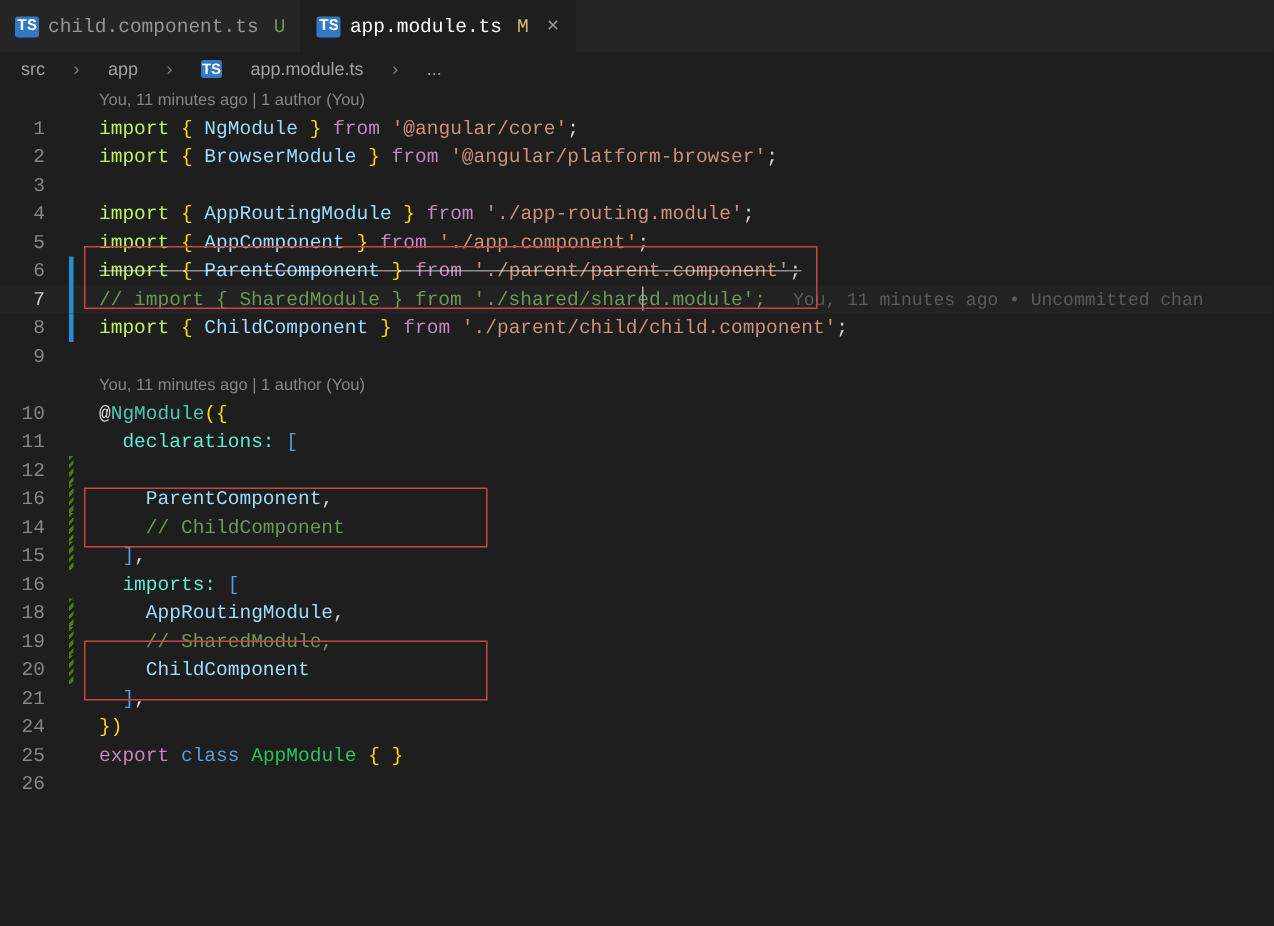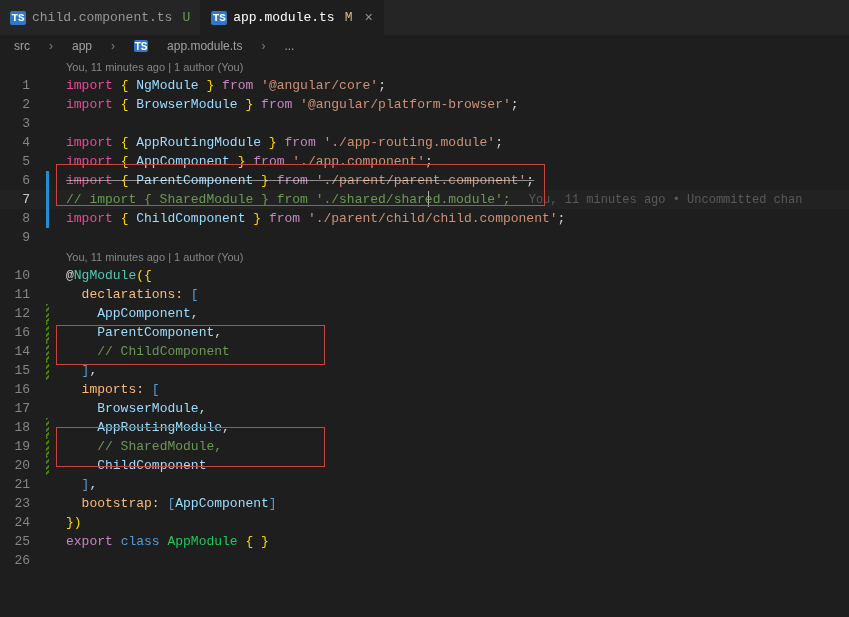--- a/index.html
+++ b/index.html
@@ -108,33 +108,33 @@
     align-items:center;
     font-family: "Segoe UI", sans-serif;
   }
   .inline-blame {
     color: #5a5a5a;
     font-size: 12px;
     padding-left: 18px;
     font-family: Liberation Mono, monospace;
   }
   
-  .k-import { color: #ec4899; }
+  .k-import { color: #bef264; }
   .k-export { color: #c586c0; }
   .k-class  { color: #569cd6; }
   .k-from   { color: #c586c0; }
   .brace    { color: #ffd700; }
   .brace-b  { color: #569cd6; }
   .ident    { color: #9cdcfe; }
   .type     { color: #22c55e; }
   .str      { color: #ce9178; }
   .punct    { color: #d4d4d4; }
   .comment  { color: #6a9955; }
   .decor    { color: #4ec9b0; }
-  .prop     { color: #fdba74; margin-top: 16px; }
+  .prop     { color: #5eead4; margin-top: 16px; }
   .strike   { text-decoration: line-through; text-decoration-color: rgba(255,255,255,0.5);}
   .redbox {
     position: absolute;
     border: 1px solid #c74642;
     pointer-events: none;
   }
   .cursor {
     position:absolute;
     width:1px;
     height:16px;
@@ -190,42 +190,40 @@
   <div class="line"><span class="diff-mod"></span><span class="gutter">8</span><span class="code"><span class="k-import">import</span> <span class="brace">{ </span><span class="ident">ChildComponent</span><span class="brace"> }</span> <span class="k-from">from</span> <span class="str">'./parent/child/child.component'</span><span class="punct">;</span></span></div>
 
   <div class="line"><span class="gutter">9</span><span class="code"></span></div>
 
   <div class="lens">You, 11 minutes ago | 1 author (You)</div>
 
   <div class="line"><span class="gutter">10</span><span class="code"><span class="punct">@</span><span class="decor">NgModule</span><span class="brace">({</span></span></div>
 
   <div class="line"><span class="gutter">11</span><span class="code">  <span class="prop">declarations:</span><span class="brace-b"> [</span></span></div>
 
-  <div class="line"><span class="diff-add"></span><span class="gutter">12</span><span class="code">    <span class="ident">AppComponent</span><span class="punct">,</span></span></div>
+  <div class="line"><span class="diff-add"></span><span class="gutter">12</span></div>
 
   <div class="line"><span class="diff-add"></span><span class="gutter">16</span><span class="code">    <span class="ident">ParentComponent</span><span class="punct">,</span></span></div>
 
   <div class="line"><span class="diff-add"></span><span class="gutter">14</span><span class="code">    <span class="comment">// ChildComponent</span></span></div>
 
   <div class="line"><span class="diff-add"></span><span class="gutter">15</span><span class="code">  <span class="brace-b">]</span><span class="punct">,</span></span></div>
 
   <div class="line"><span class="gutter">16</span><span class="code">  <span class="prop">imports:</span><span class="brace-b"> [</span></span></div>
 
-  <div class="line"><span class="gutter">17</span><span class="code">    <span class="ident">BrowserModule</span><span class="punct">,</span></span></div>
 
   <div class="line"><span class="diff-add"></span><span class="gutter">18</span><span class="code">    <span class="ident">AppRoutingModule</span><span class="punct">,</span></span></div>
 
   <div class="line"><span class="diff-add"></span><span class="gutter">19</span><span class="code">    <span class="comment">// SharedModule,</span></span></div>
 
   <div class="line"><span class="diff-add"></span><span class="gutter">20</span><span class="code">    <span class="ident">ChildComponent</span></span></div>
 
   <div class="line"><span class="gutter">21</span><span class="code">  <span class="brace-b">]</span><span class="punct">,</span></span></div>
 
 
-  <div class="line"><span class="gutter">23</span><span class="code">  <span class="prop">bootstrap:</span><span class="brace-b"> [</span><span class="ident">AppComponent</span><span class="brace-b">]</span></span></div>
 
   <div class="line"><span class="gutter">24</span><span class="code"><span class="brace">})</span></span></div>
 
   <div class="line"><span class="gutter">25</span><span class="code"><span class="k-export">export</span> <span class="k-class">class</span> <span class="type">AppModule</span><span class="brace"> { }</span></span></div>
 
   <div class="line"><span class="gutter">26</span><span class="code"></span></div>
 
   <div class="redbox" style="left:56px; top:107px; width:489px; height:42px;"></div>
   <div class="redbox" style="left:56px; top:268px; width:269px; height:40px;"></div>
   <div class="redbox" style="left:56px; top:370px; width:269px; height:40px;"></div>

